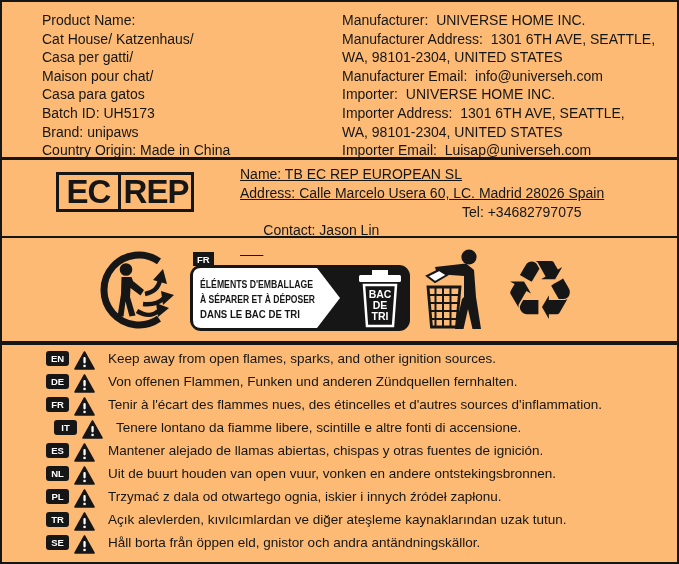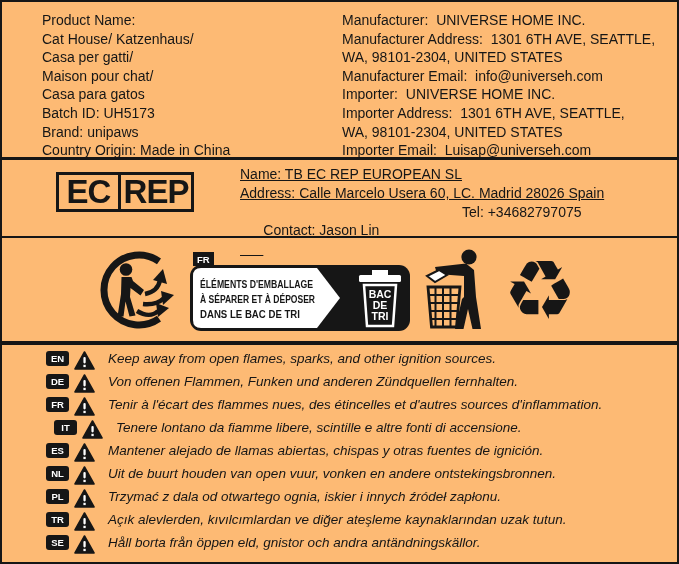--- a/index.html
+++ b/index.html
@@ -32,21 +32,21 @@
   
   .warn-row{
     position:absolute;left:13px;right:0;height:23px;display:flex;
   }
   .lang-badge{
     margin-left:31px;width:23px;height:15px;border-radius:3px;background:#161616;
     color:#fff;font-size:9.5px;font-weight:bold;display:flex;align-items:center;
     justify-content:center;flex:0 0 auto;
   }
   .tri-wrap{margin-left:5px;flex:0 0 auto;display:flex;}
-  .warn-text{margin-left:13px;font-size:13.5px;white-space:pre;font-style:italic;}
+  .warn-text{margin-left:13px;font-size:13.5px;white-space:pre;}
   .recycle-glyph{
     position:absolute;left:494px;top:245px;width:88px;height:88px;
     font-family:"DejaVu Sans", sans-serif;font-size:82px;line-height:88px;
     text-align:center;color:#161616;
   }
 </style>
 </head>
 <body>
 
 <div class="label">

